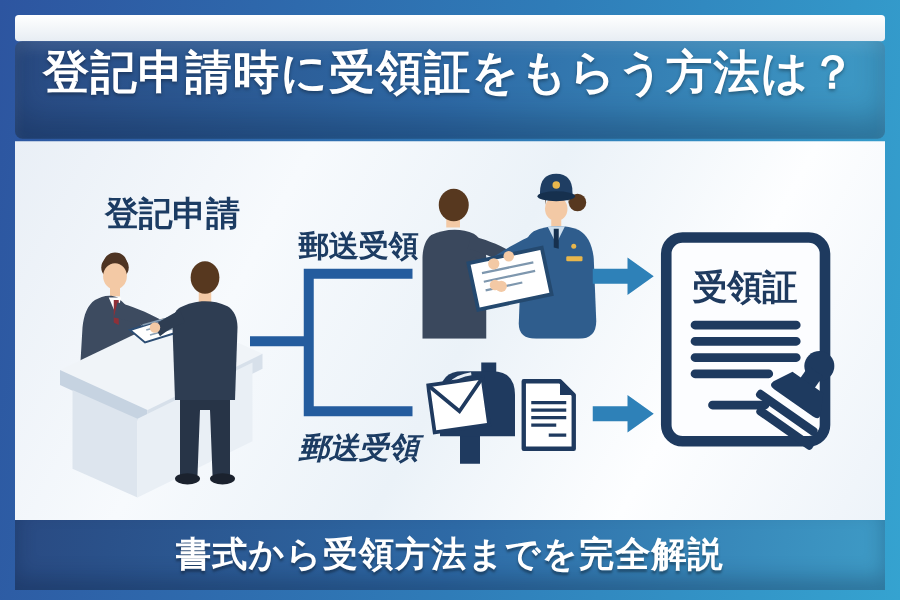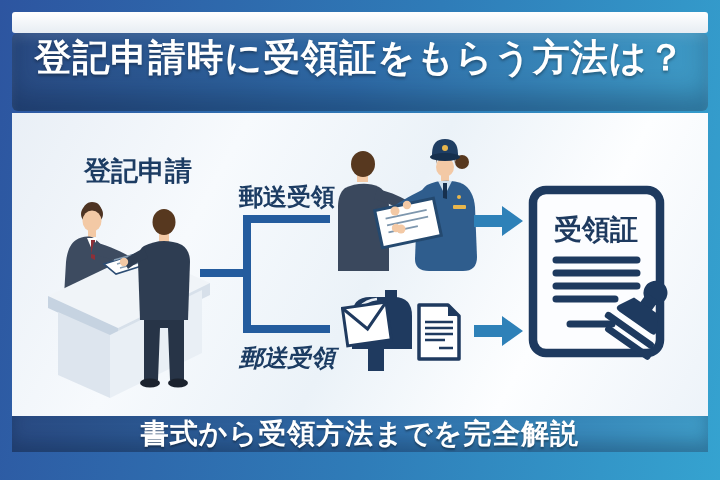--- a/index.html
+++ b/index.html
@@ -22,21 +22,21 @@
   }
   .title-banner .txt{
     color:#ffffff;font-size:37px;font-weight:bold;letter-spacing:1px;
     text-shadow:0 2px 3px rgba(0,0,0,.35);white-space:nowrap;
   }
   .content{
     position:absolute;left:12px;top:113px;width:696px;height:303px;
     background:linear-gradient(118deg,#e9eff6 0%,#f7fafd 28%,#ebf2f8 52%,#fdfeff 75%,#edf3f9 100%);
   }
   .footer-banner{
-    position:absolute;left:12px;top:416px;width:696px;height:36px;
+    position:absolute;left:12px;top:416px;width:696px;height:56px;
     background:linear-gradient(100deg,#294a82 0%,#2e6aa6 50%,#3e9bc6 100%);
     box-shadow:inset 0 -10px 16px rgba(8,25,55,.28);
     display:flex;align-items:center;justify-content:center;
   }
   .footer-banner .txt{
     color:#ffffff;font-size:28px;font-weight:bold;letter-spacing:1px;
     text-shadow:0 2px 2px rgba(0,0,0,.35);white-space:nowrap;
   }
   .label{
     position:absolute;color:#1c3c63;font-weight:bold;white-space:nowrap;

